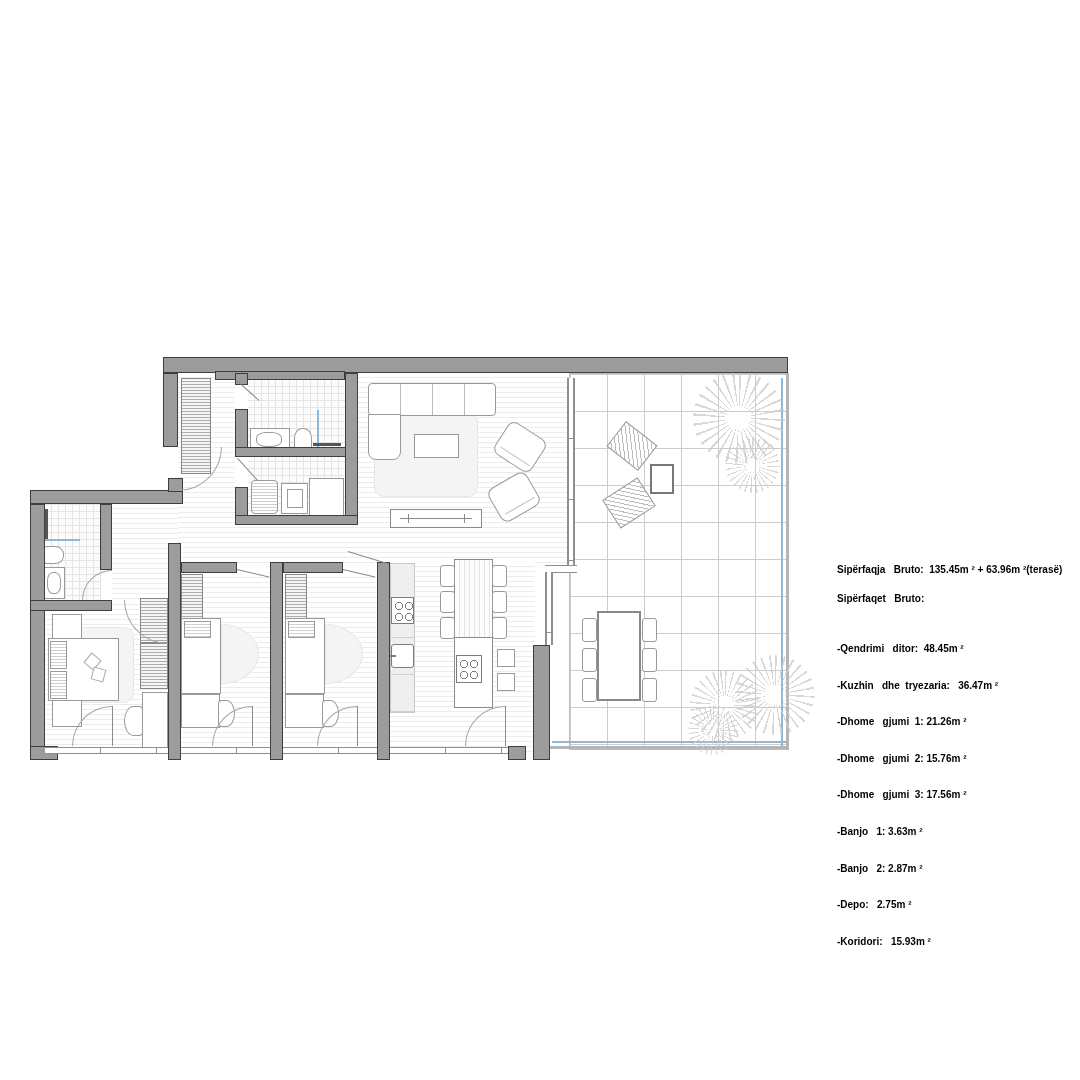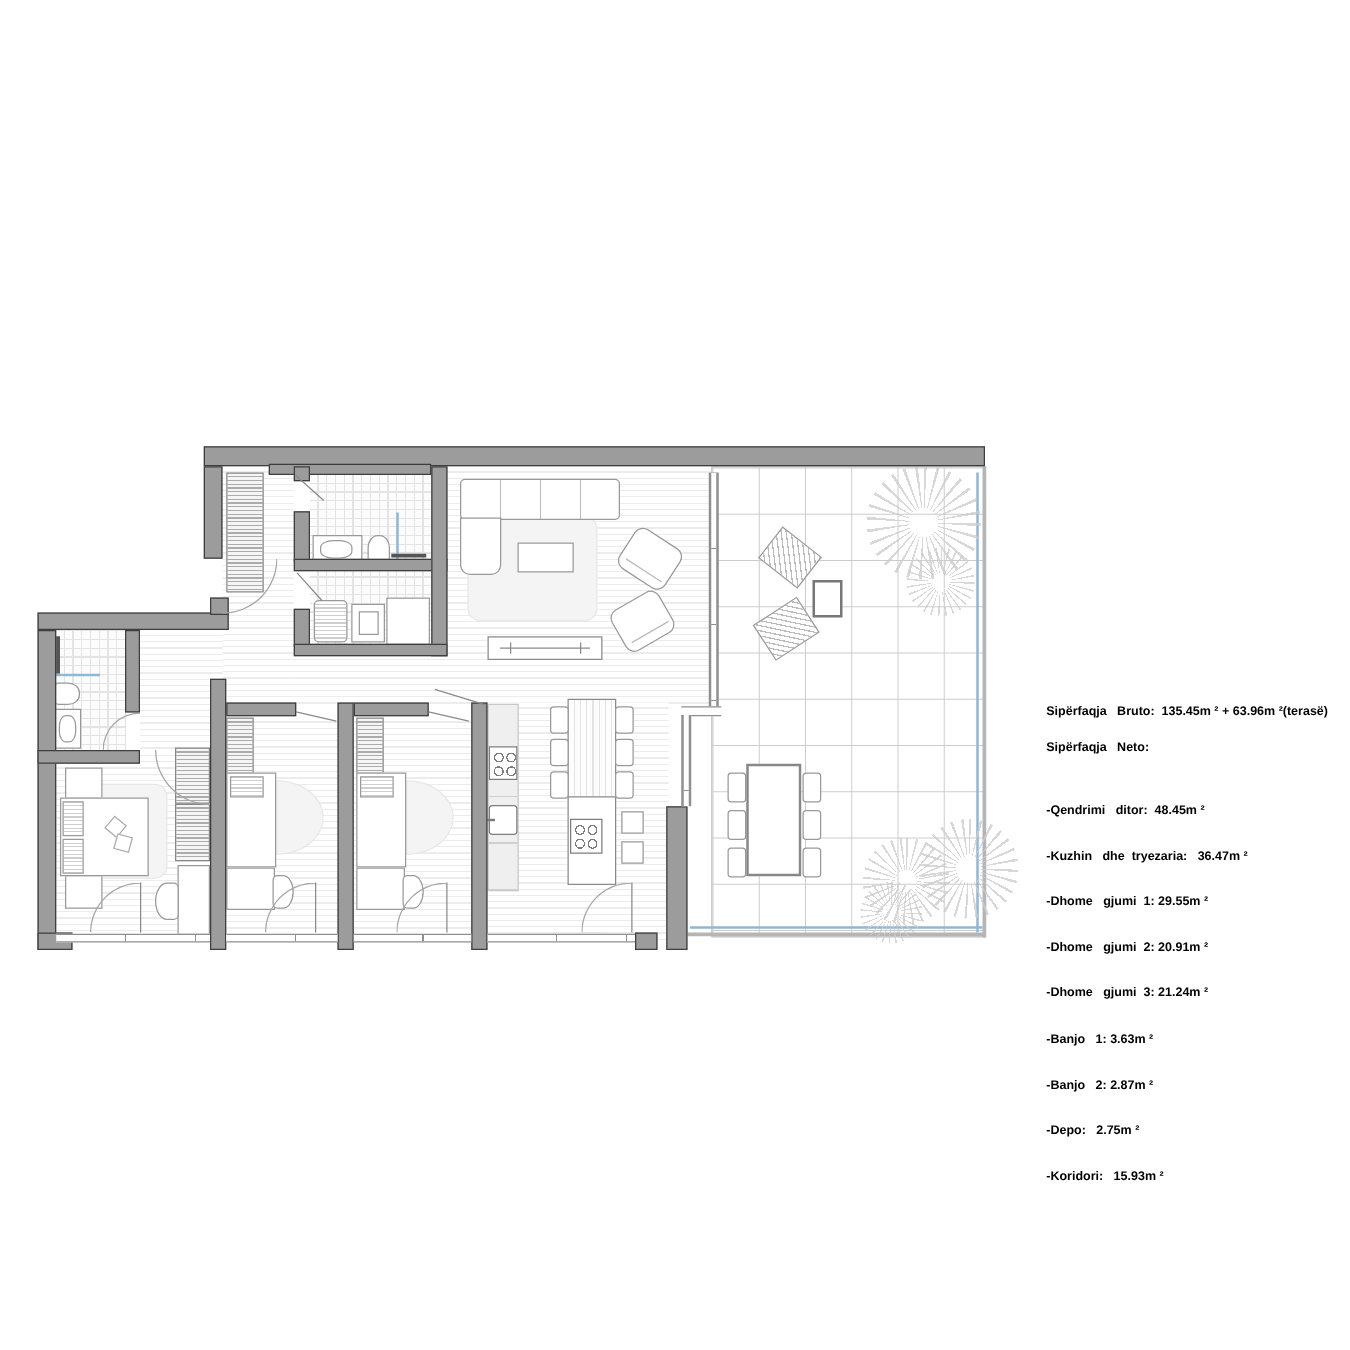--- a/index.html
+++ b/index.html
@@ -215,27 +215,27 @@
   <div class="vleaf" style="left:112px;top:706px;height:40px;"></div>
   <div class="arc arc-tl" style="left:212px;top:706px;width:40px;height:40px;"></div>
   <div class="vleaf" style="left:252px;top:706px;height:40px;"></div>
   <div class="arc arc-tl" style="left:317px;top:706px;width:40px;height:40px;"></div>
   <div class="vleaf" style="left:357px;top:706px;height:40px;"></div>
   <div class="arc arc-tl" style="left:465px;top:706px;width:40px;height:40px;"></div>
   <div class="vleaf" style="left:505px;top:706px;height:40px;"></div>
 
   <div id="legend">
     <div class="l1">Sipërfaqja   Bruto:  135.45m ² + 63.96m ²(terasë)</div>
-    <div class="l2">Sipërfaqja   Neto:</div>
+    <div class="l2">Sipërfaqet   Bruto:</div>
     <ul>
       <li>-Qendrimi   ditor:  48.45m ²</li>
       <li>-Kuzhin   dhe  tryezaria:   36.47m ²</li>
-      <li>-Dhome   gjumi  1: 29.55m ²</li>
-      <li>-Dhome   gjumi  2: 20.91m ²</li>
-      <li>-Dhome   gjumi  3: 21.24m ²</li>
+      <li>-Dhome   gjumi  1: 21.26m ²</li>
+      <li>-Dhome   gjumi  2: 15.76m ²</li>
+      <li>-Dhome   gjumi  3: 17.56m ²</li>
       <li>-Banjo   1: 3.63m ²</li>
       <li>-Banjo   2: 2.87m ²</li>
       <li>-Depo:   2.75m ²</li>
       <li>-Koridori:   15.93m ²</li>
     </ul>
   </div>
 
 </div>
 
 </body></html>

